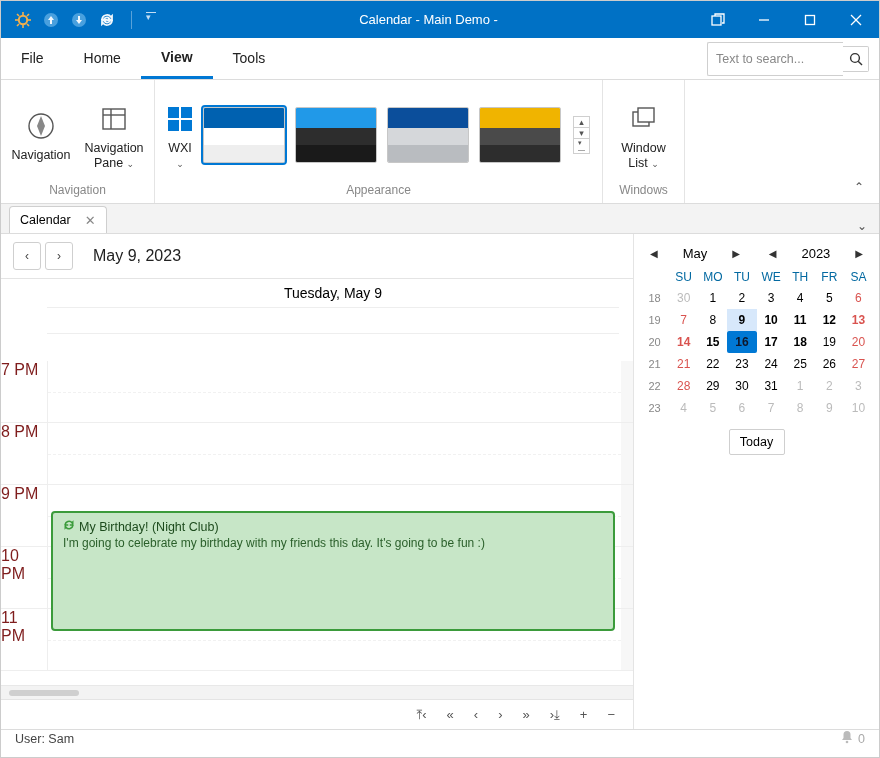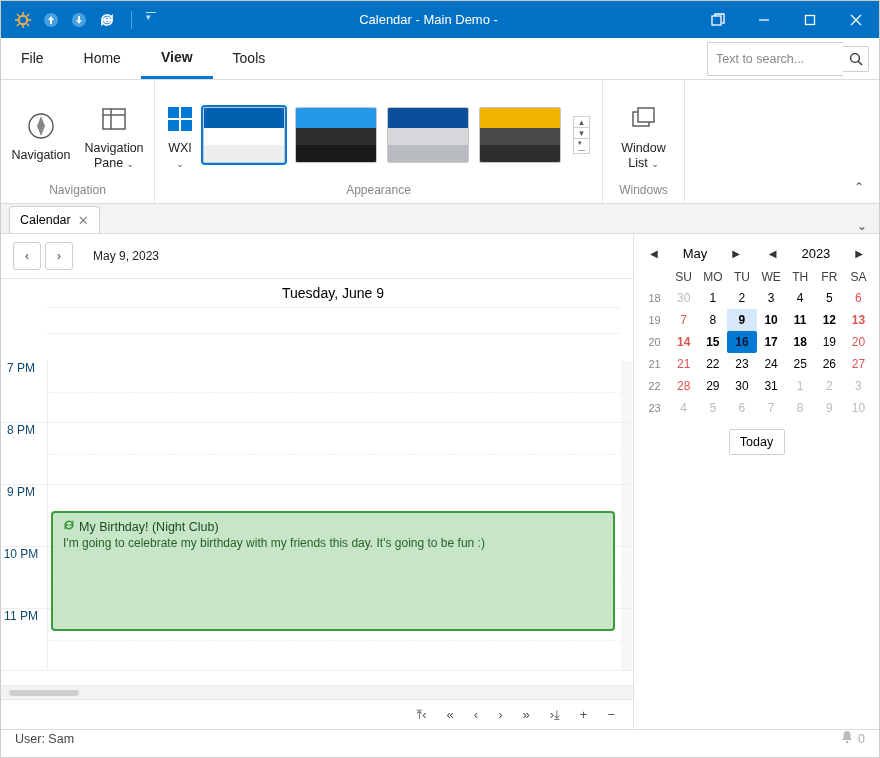--- a/index.html
+++ b/index.html
@@ -30,55 +30,55 @@
   .ritem .chev { font-size: 9px; color:#555;}
   
   .theme-swatch { width:82px; height:56px; border:1px solid #c7c7c7; border-radius:2px; display:flex; flex-direction:column; overflow:hidden; cursor:pointer;}
   .theme-swatch.selected { outline:2px solid #0078d4;}
   .theme-row { flex:1;}
   .scrollbtns { width:18px; display:flex; flex-direction:column; margin-left:2px;}
   .scrollbtns div { flex:1; border:1px solid #cfcfcf; margin-bottom:-1px; display:flex; align-items:center; justify-content:center; font-size:9px; color:#555;}
   .ribbon-collapse { position:absolute; right:10px; bottom:6px; width:20px; height:20px; display:flex; align-items:center; justify-content:center; color:#555; font-size:12px;}
   
   .docbar { height: 30px; background:#f3f3f3; border-bottom:1px solid #dcdcdc; display:flex; align-items:flex-end; padding:0 8px; position:relative;}
-  .doctab { background:#fff; border:1px solid #cfcfcf; border-bottom:none; height:27px; border-radius:4px 4px 0 0; display:flex; align-items:center; padding:0 10px; font-size:12.5px; gap:7px;}
+  .doctab { background:#fff; border:1px solid #cfcfcf; border-bottom:none; height:27px; border-radius:4px 4px 0 0; display:flex; align-items:center; padding:0 10px; font-size:12.5px; gap:14px;}
   .doctab .x { color:#888; font-size:13px; cursor:pointer;}
   .doc-menu-chev { margin-left:auto; padding-right:4px; color:#555; font-size:12px;}
   
   .content { display:flex; height: calc(758px - 37px - 42px - 124px - 30px - 30px); }
   .left { flex:1; display:flex; flex-direction:column; border-right:1px solid #e4e4e4; min-width:0;}
   .right { width:245px; padding: 10px 6px; }
   
   .calhdr { height:44px; display:flex; align-items:center; padding:0 12px;}
   .navbtn { width:28px; height:28px; border:1px solid #cfcfcf; border-radius:3px; display:flex; align-items:center; justify-content:center; font-size:12px; color:#444; margin-right:4px; background:#fff;}
-  .datehdr { font-size:12px; margin-left:16px; color:#222;}
+  .datehdr { font-size:16px; margin-left:16px; color:#222;}
   
   .dayview { flex:1; overflow:hidden; border-top:1px solid #e4e4e4; position:relative; min-height:0;}
   .alldaywrap { position:absolute; left:46px; right:14px; top:0;}
   .dayname { text-align:center; font-size:14px; padding:6px 0; border-bottom:1px solid #eee;}
   .resrow { background:#d9e2ec; text-align:center; font-size:14px; padding:4px 0; border-bottom:1px solid #ddd;}
   .emptyall { height:26px; border-bottom:1px solid #eee; background:#fff;}
   .timegrid { position:absolute; top:82px; left:0; right:0; bottom:0; overflow-y:hidden;}
   .hourrow { height:62px; display:flex; border-bottom:1px solid #eee;}
-  .hourlabel { width:46px; text-align:center; padding-right:6px; font-size:12px; color:#0c4a6e;}
+  .hourlabel { width:46px; text-align:left; padding-right:6px; font-size:16px; color:#7f1d1d;}
   .hourbody { flex:1; border-left:1px solid #eee; border-right:12px solid #f7f7f7; position:relative;}
   .hourbody::after { content:""; position:absolute; top:50%; left:0; right:0; border-top:1px dashed #f1f1f1;}
   .appt { position:absolute; left:50px; right:18px; background:#c7e6c7; border:2px solid #3b9b3b; border-radius:4px; padding:6px 10px; font-size:12.5px; color:#1d4b1d;}
   .appt .title { font-weight:400;}
   .appt .desc { color:#2a5f2a; font-size:12px; margin-top:2px;}
   .appt .recur { display:inline-block; margin-right:4px;}
   
   .hscroller { height:14px; background:#f3f3f3; border-top:1px solid #e8e8e8;}
   .navbarbtm { height:30px; display:flex; align-items:center; justify-content:flex-end; padding-right:18px; gap:20px; color:#555; font-size:13px; border-top:1px solid #e4e4e4; background:#fff;}
   
   .miniheader { display:flex; justify-content:space-between; align-items:center; font-size:13px; padding:2px 6px 6px 6px;}
   .miniheader span { cursor:pointer;}
   .mhbtn { color:#333; font-size:10px; padding:0 4px;}
   .minical table { border-collapse:collapse; width:100%; font-size:12px; text-align:center;}
-  .minical th { font-weight:400; color:#404040; padding:3px 0;}
+  .minical th { font-weight:400; color:#0369a1; padding:3px 0;}
   .minical td { padding:4px 0; width:28px; cursor:pointer;}
   .minical .wk { color:#888; font-size:11px;}
   .minical .other { color:#bbb;}
   .minical .red { color:#d9534f;}
   .minical .sel { background:#d7e8fb;}
   .minical .today { background:#0078d4; color:#0f172a; border-radius:2px;margin-left:36px;}
   .minical .bold { font-weight:700;}
   .todaybtn { margin:10px auto 0; display:block; width:56px; height:26px; border:1px solid #cfcfcf; background:#fff; font-size:12.5px; border-radius:2px;}
   
   .status { height:18px; border-top:1px solid #dcdcdc; display:flex; align-items:center; padding:5px 14px; font-size:12.5px; color:#444;}
@@ -260,21 +260,21 @@
 
 <div class="content">
   <div class="left">
     <div class="calhdr">
       <div class="navbtn">‹</div>
       <div class="navbtn">›</div>
       <div class="datehdr">May 9, 2023</div>
     </div>
     <div class="dayview">
       <div class="alldaywrap">
-        <div class="dayname">Tuesday, June 9</div>
+        <div class="dayname">Tuesday, May 9</div>
         <div class="emptyall"></div>
       </div>
       <div class="timegrid" id="timegrid">
           <div class="hourrow">
             <div class="hourlabel">7 PM</div>
             <div class="hourbody"></div>
           </div>
           <div class="hourrow">
             <div class="hourlabel">8 PM</div>
             <div class="hourbody"></div>

